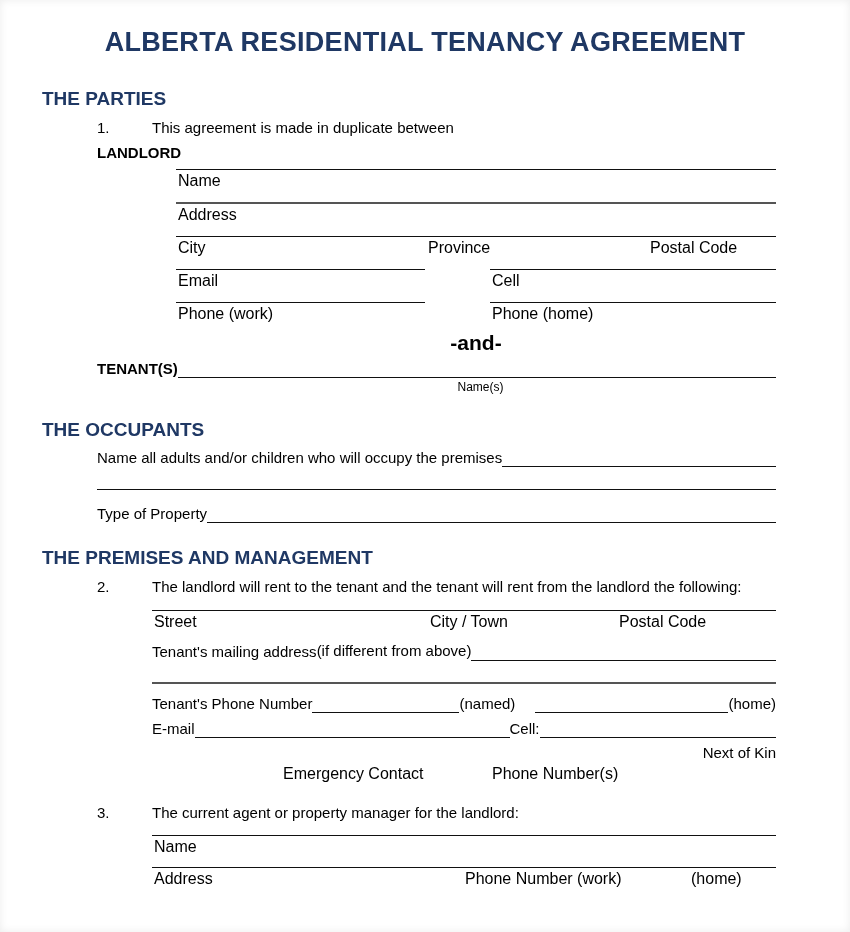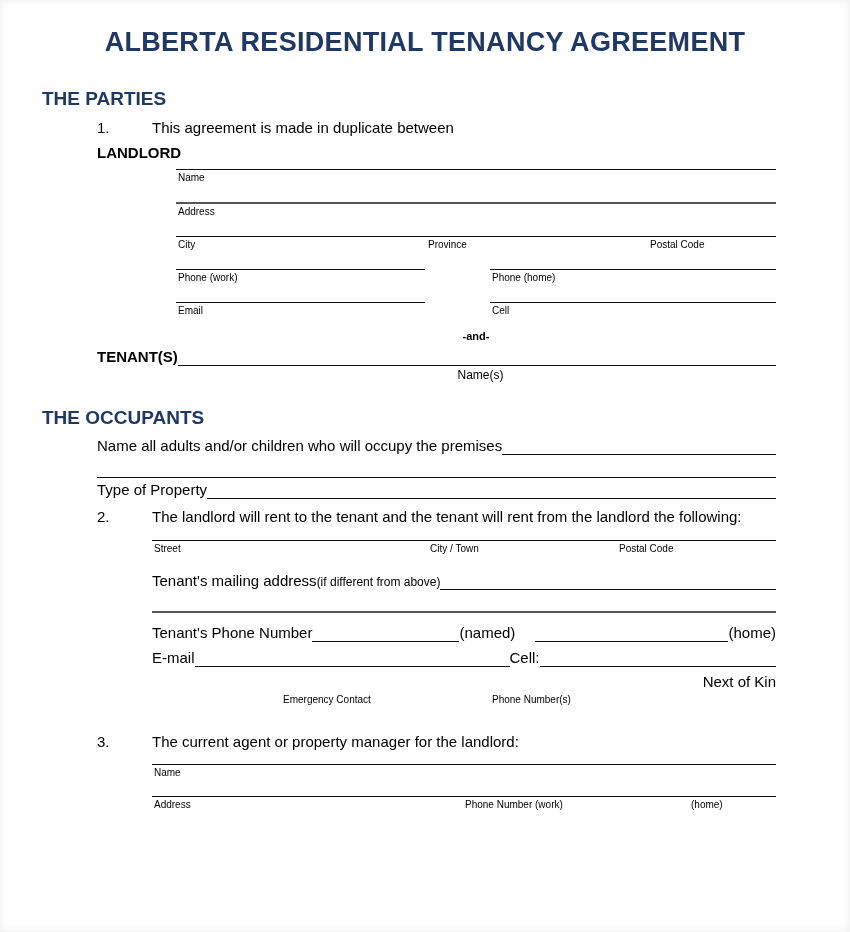--- a/index.html
+++ b/index.html
@@ -22,54 +22,54 @@
   }
   .sec-heading.tight { margin-top:24px; }
   .num-row { display:flex; margin-left:97px; width:679px; font-size:15px; line-height:1.2; }
   .num { width:55px; flex:none; }
   .num-row .txt { white-space:nowrap; }
   .bold-label { margin-left:97px; font-size:15px; font-weight:bold; line-height:1.2; }
 
   .rule  { height:0; border-bottom:1.3px solid var(--ink); }
   .rule2 { height:0; border-bottom:2.2px solid #555; }
 
-  .cap { position:relative; height:15px; margin-top:2px; font-size:10px; }
+  .cap { position:relative; height:15px; margin-top:2px; font-size:16px; }
   .cap span { position:absolute; top:0; white-space:nowrap; }
 
   .landlord-block { margin-left:176px; width:600px; }
   .f-row { margin-top:15px; }
   .f-row.first { margin-top:7px; }
   .twocol { display:flex; margin-top:15px; }
   .twocol .col-l { width:249px; flex:none; }
   .twocol .col-gap { width:65px; flex:none; }
   .twocol .col-r { flex:1; }
 
   .and-sep { margin:10px 0 0 176px; width:600px; text-align:center;
-             font-size:11px; font-weight:bold; line-height:1.2; }
+             font-size:21px; font-weight:bold; line-height:1.2; }
 
   .inline-row { display:flex; align-items:flex-end; margin-left:97px; width:679px;
                 font-size:15px; line-height:1.2;text-align:right; }
   .inline-row .lbl { white-space:nowrap; }
   .inline-row .lbl.b { font-weight:bold; }
   .inline-row .fill { flex:1; border-bottom:1.3px solid var(--ink); height:1em; }
   .inline-row .fillw { border-bottom:1.3px solid var(--ink); height:1em; flex:none; }
   .inline-row .gap { width:20px; flex:none; }
-  .inline-row .note { font-size:12px; white-space:nowrap; padding-bottom:1px; }
+  .inline-row .note { font-size:15px; white-space:nowrap; padding-bottom:1px; }
 
   .indent2 { margin-left:152px; width:624px; }
   .indent2 .inline-row { margin-left:0; width:624px; }
 
   .tenant-cap { margin-left:185px; width:591px; text-align:center;
                 font-size:12px; margin-top:2px; height:15px; }
 
   .sentence { margin-left:97px; margin-top:26px; font-size:15px; white-space:nowrap; }
 
   .mt5{margin-top:5px;} .mt6{margin-top:6px;flex-direction:column;} .mt7{margin-top:7px;} .mt8{margin-top:8px;}
   .mt9{margin-top:9px;} .mt11{margin-top:11px;}
-  .mt13{margin-top:13px;} .mt14{margin-top:14px;} .mt15{margin-top:3px;}
+  .mt13{margin-top:13px;} .mt14{margin-top:14px;} .mt15{margin-top:15px;}
   .mt21{margin-top:21px;} .mt22{margin-top:22px;} .mt24{margin-top:24px;}
 </style>
 </head>
 <body>
 
 <div class="page">
 
   <div class="title">ALBERTA RESIDENTIAL TENANCY AGREEMENT</div>
 
   <div class="sec-heading">THE PARTIES</div>
@@ -99,43 +99,43 @@
       <div class="cap">
         <span style="left:2px">City</span>
         <span style="left:252px">Province</span>
         <span style="left:474px">Postal Code</span>
       </div>
     </div>
     <div class="twocol">
       <div class="col-l">
         <div class="rule"></div>
         <div class="cap">
-            <span style="left:2px">Phone (work)</span>
+            <span style="left:2px">Email</span>
           </div>
       </div>
       <div class="col-gap"></div>
       <div class="col-r">
         <div class="rule"></div>
         <div class="cap">
-            <span style="left:2px">Phone (home)</span>
+            <span style="left:2px">Cell</span>
           </div>
       </div>
     </div>
     <div class="twocol">
       <div class="col-l">
         <div class="rule"></div>
         <div class="cap">
-            <span style="left:2px">Email</span>
+            <span style="left:2px">Phone (work)</span>
           </div>
       </div>
       <div class="col-gap"></div>
       <div class="col-r">
         <div class="rule"></div>
         <div class="cap">
-            <span style="left:2px">Cell</span>
+            <span style="left:2px">Phone (home)</span>
           </div>
       </div>
     </div>
   </div>
 
   <div class="and-sep">-and-</div>
 
   <div class="inline-row mt5">
     <span class="lbl b">TENANT(S)</span>
     <span class="fill"></span>
@@ -149,20 +149,21 @@
     <span class="fill"></span>
   </div>
   <div class="rule mt22" style="margin-left:97px;width:679px"></div>
 
   <div class="inline-row mt15">
     <span class="lbl">Type of Property</span>
     <span class="fill"></span>
   </div>
 
 
+  <div class="sec-heading tight">THE PREMISES AND MANAGEMENT</div>
 
   <div class="num-row mt9">
     <div class="num">2.</div>
     <div class="txt">The landlord will rent to the tenant and the tenant will rent from the landlord the following:</div>
   </div>
 
   <div class="indent2">
     <div class="f-row mt14">
       <div class="rule"></div>
       <div class="cap">

